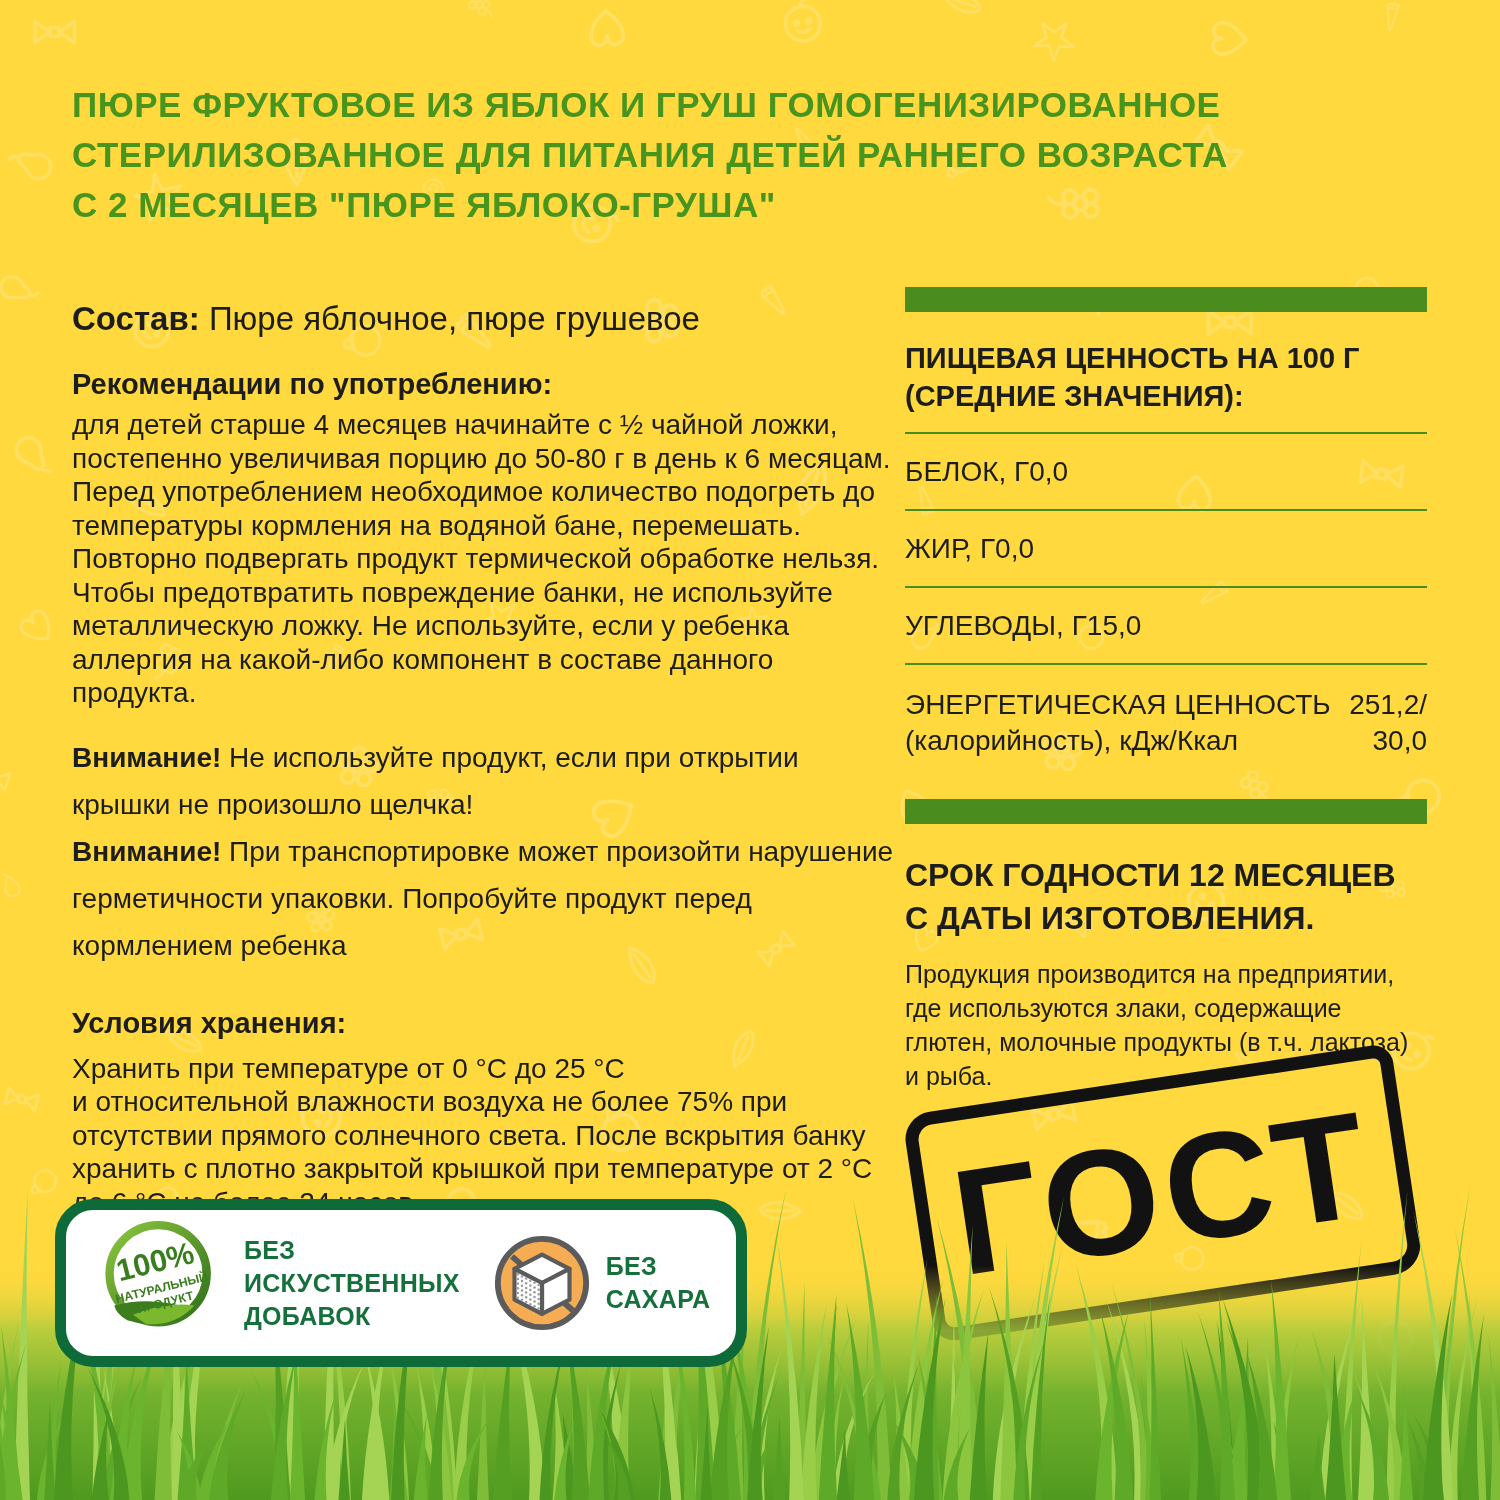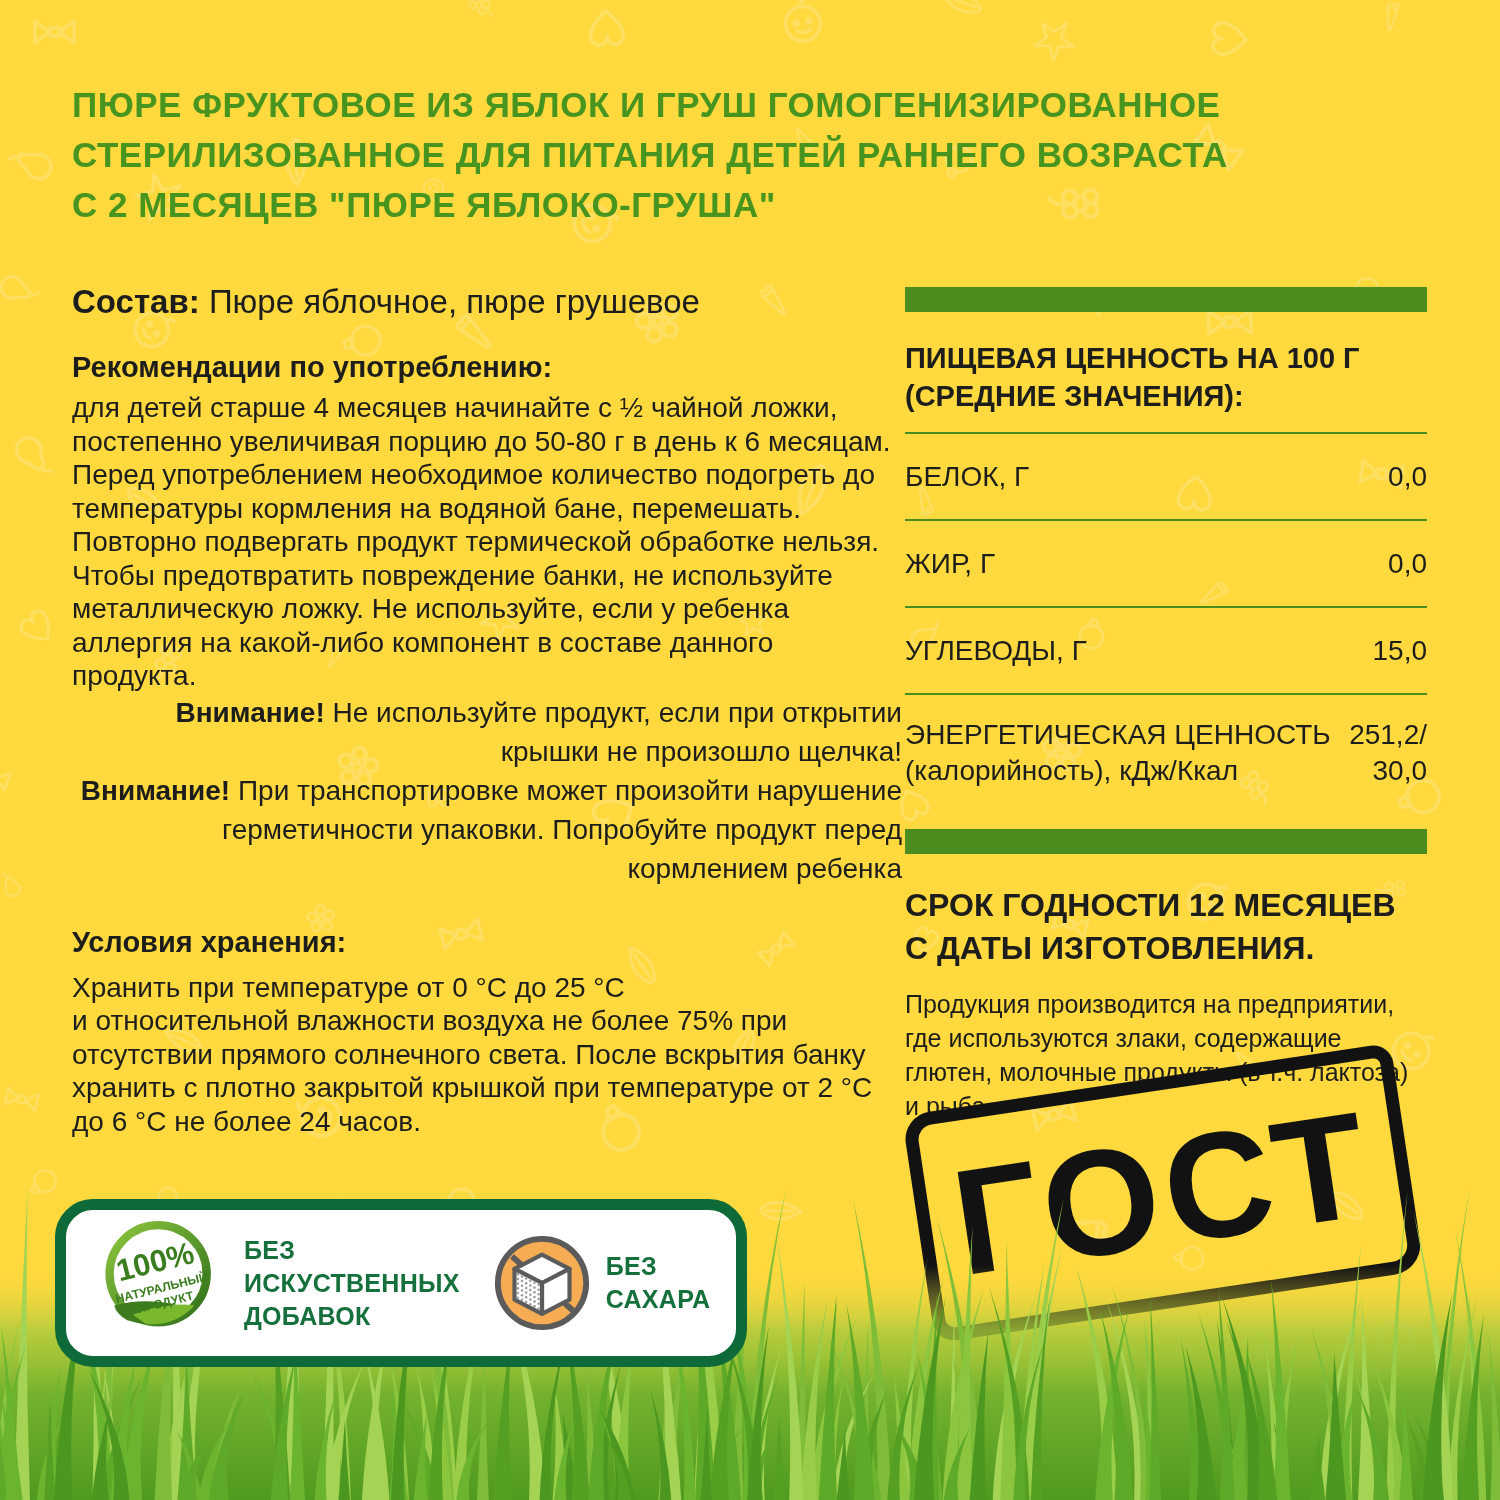--- a/index.html
+++ b/index.html
@@ -16,37 +16,37 @@
     stroke-linecap:round; stroke-linejoin:round; opacity:.8;
   }
   .pre{ white-space:pre-line; }
 
   .title{
     position:absolute; left:72px; top:80px; width:1290px;
     font-size:35px; line-height:50px; font-weight:800; letter-spacing:.5px;
     color:var(--title_green,#47941F);
   }
 
-  .left-col{ position:absolute; left:72px; top:283px; width:830px; }
+  .left-col{ position:absolute; left:72px; top:300px; width:830px; }
   .composition{ font-size:33px; }
   .composition .b{ font-weight:700; }
   h2.sec{ margin-top:30px; font-size:29px; font-weight:700; }
   .bodytext{ margin-top:7px; font-size:28px; line-height:33.5px; }
-  .warnings{ font-size:28px; line-height:39px;text-align:right; }
+  .warnings{ margin-top:24px; font-size:28px; line-height:47px; }
   .warnings .b{ font-weight:700; }
   h2.sec.storage{ margin-top:38px; }
   .storage-body{ margin-top:12px; }
 
   .right-col{ position:absolute; left:905px; top:287px; width:522px; }
   .greenbar{ height:25px; background:var(--bar_green,#4A8C1E); }
   .greenbar.second{ margin-top:22px; }
   .nut-heading{ margin-top:27px; font-size:29px; font-weight:700; line-height:38px; }
   .nut-table{ margin-top:17px; border-top:2px solid var(--bar_green,#4A8C1E); }
   .nut-row{
-    height:87px; display:flex; justify-content:space-between; align-items:center;
+    height:77px; display:flex; justify-content:flex-start; align-items:center;
     border-bottom:2px solid var(--bar_green,#4A8C1E); font-size:28px;
   }
   .nut-energy{
     padding:22px 0 18px; display:flex; justify-content:space-between;
     font-size:28px; line-height:36px;
   }
   .nut-energy .val{ text-align:right; }
   .shelf{ margin-top:30px; font-size:32px; font-weight:800; line-height:43px; }
   .note{ margin-top:17px; font-size:25px; line-height:34px; }
 

